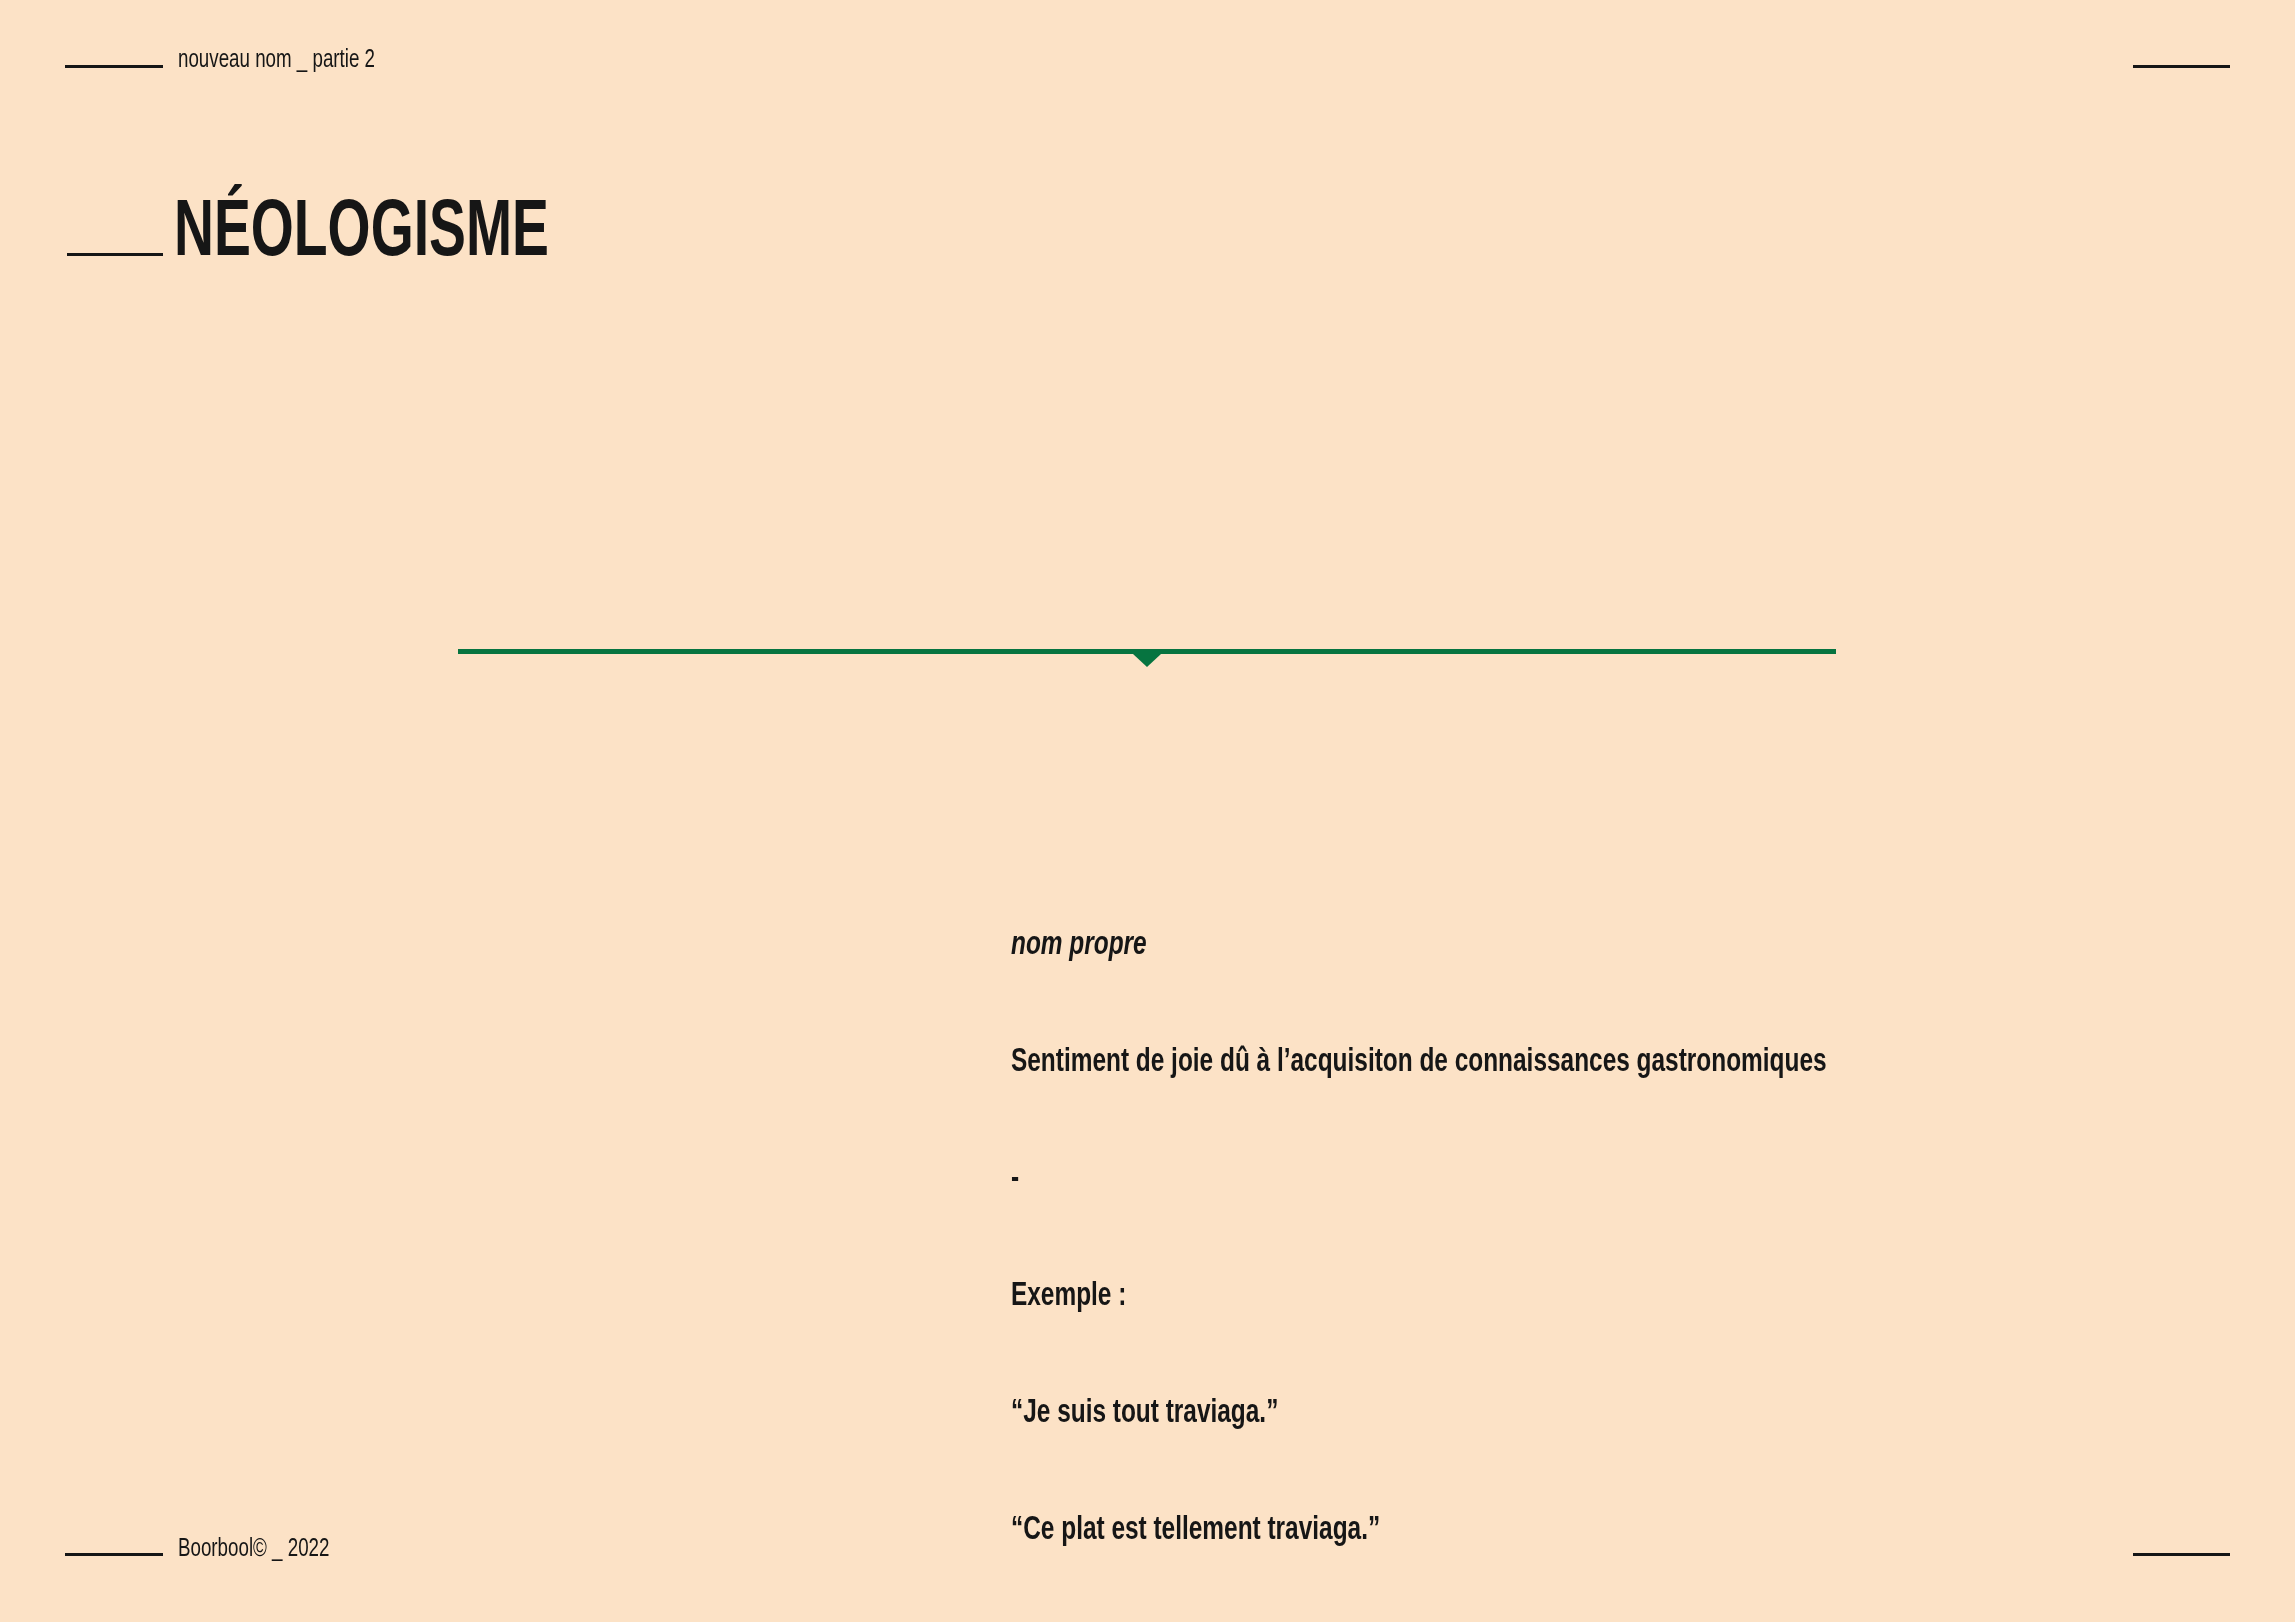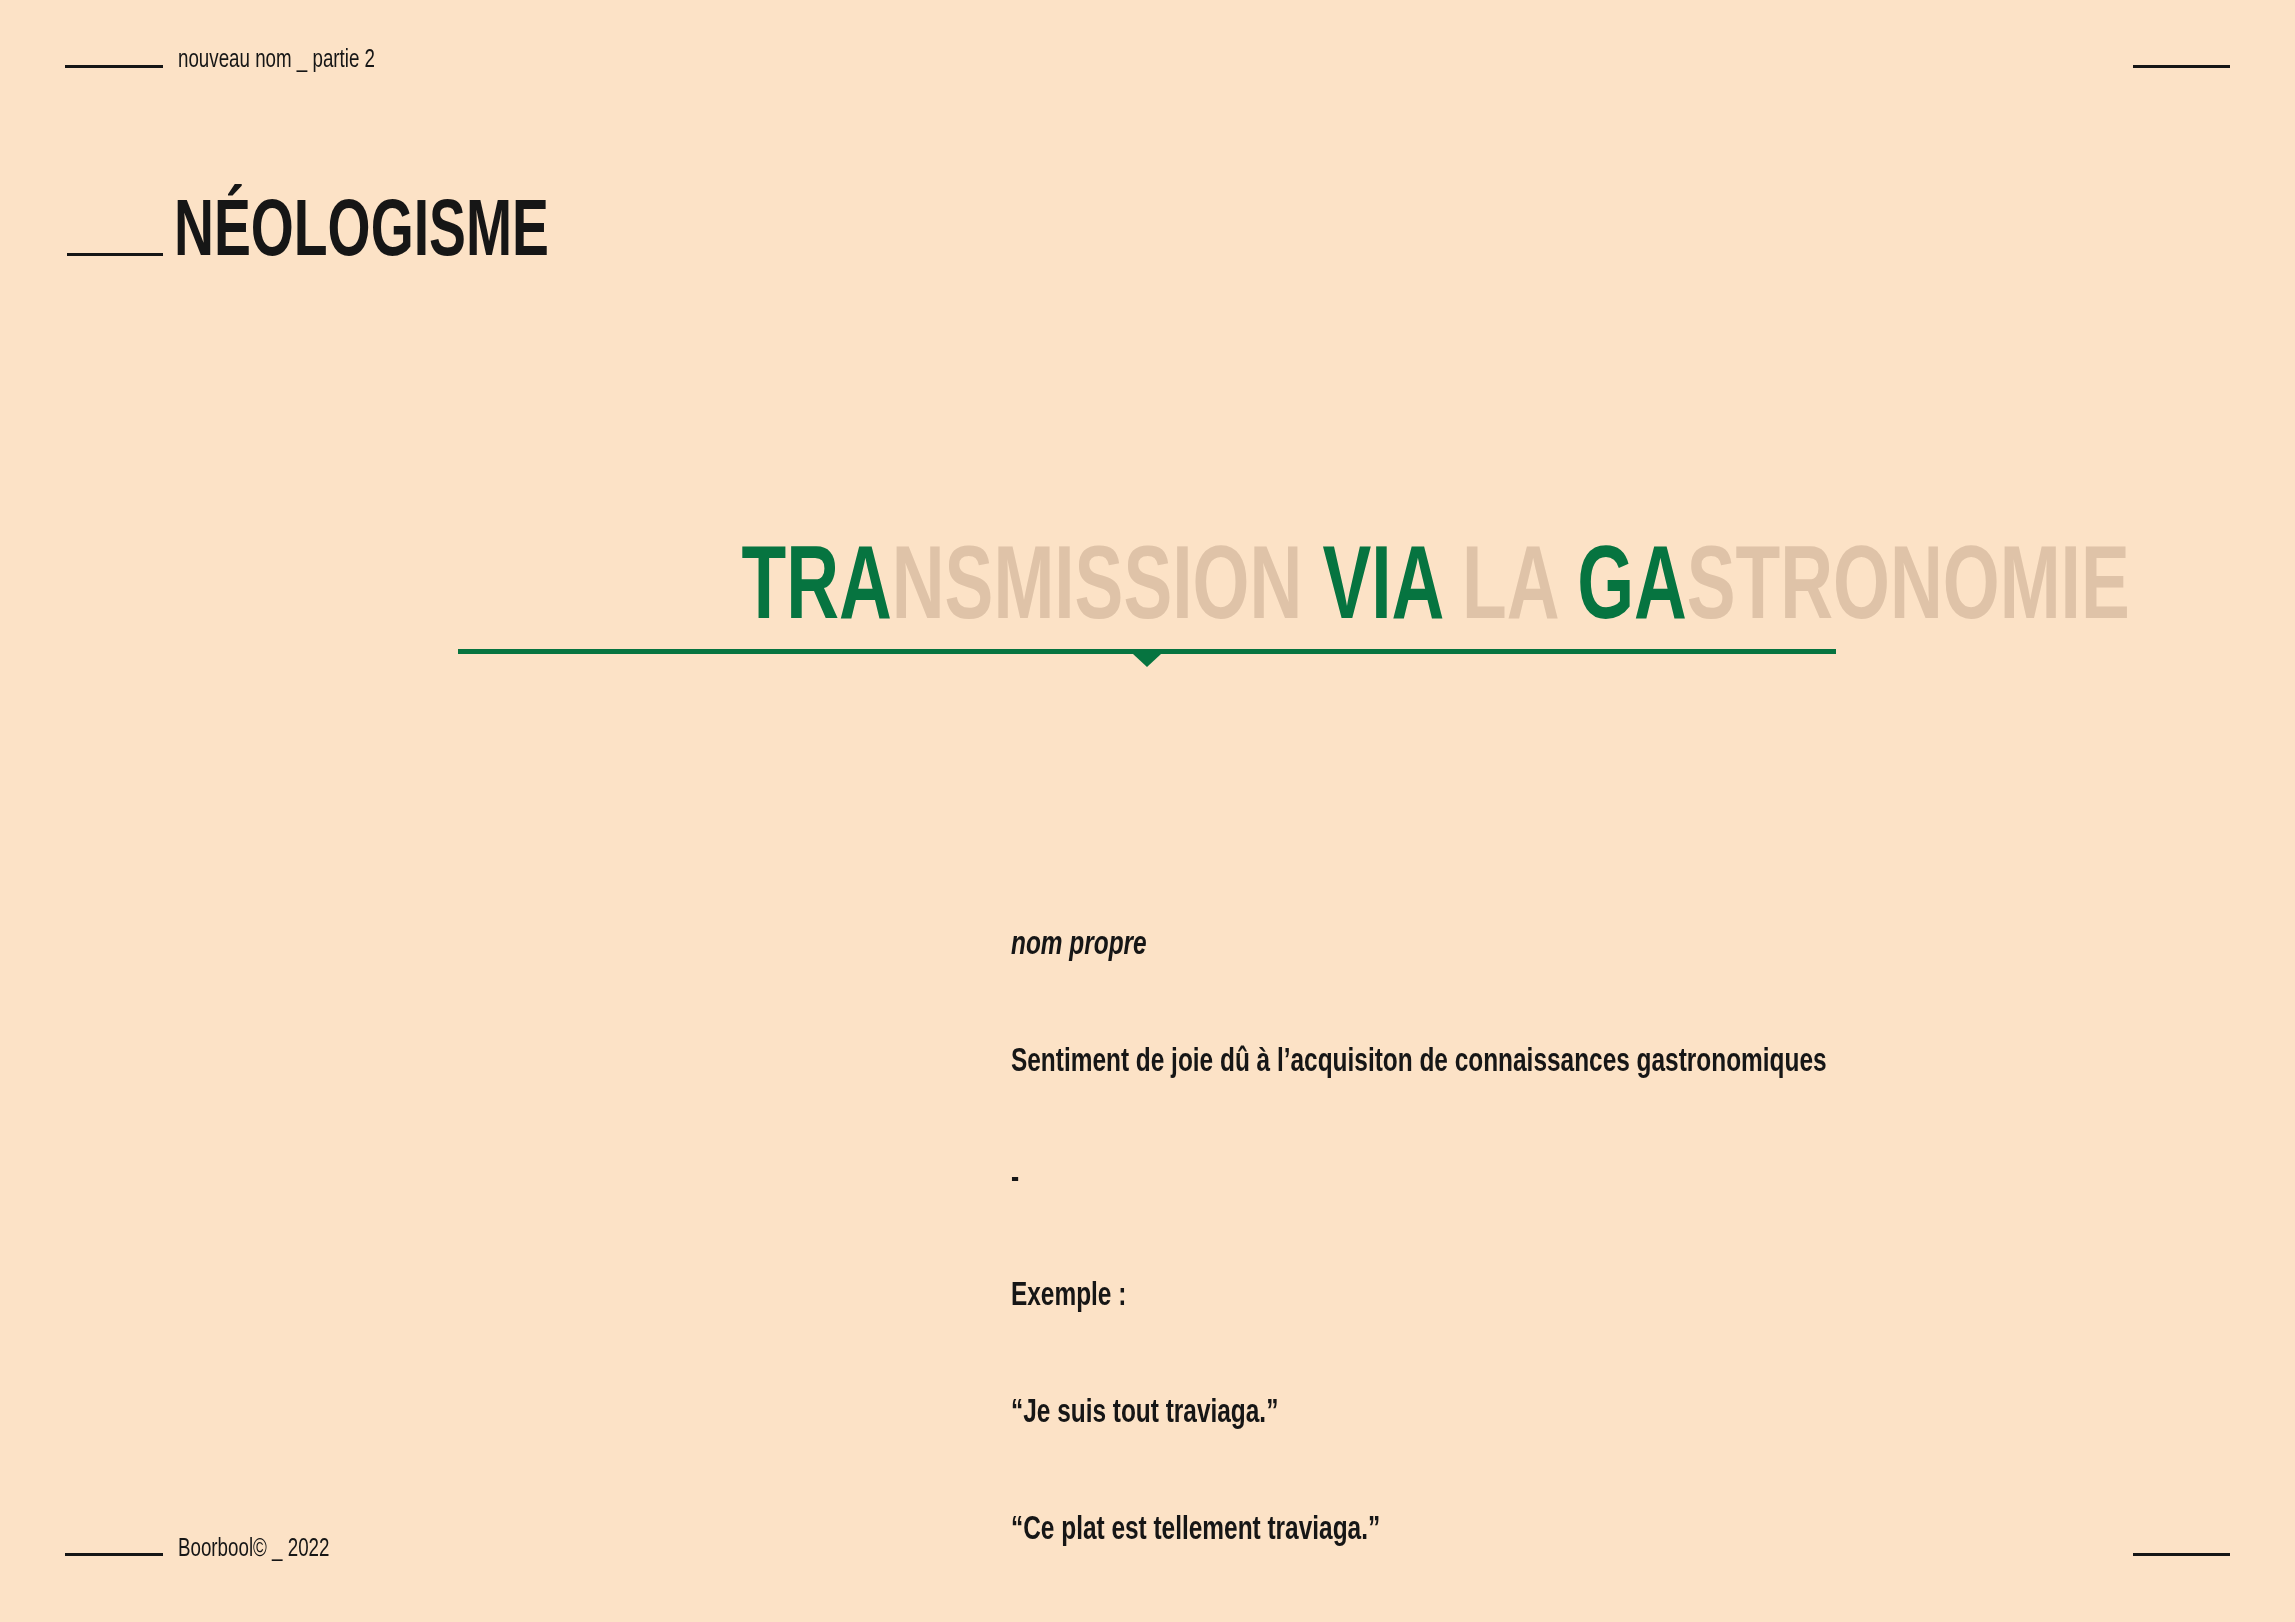--- a/index.html
+++ b/index.html
@@ -130,23 +130,20 @@
 
 <div class="page">
 
   <div class="rule rule-header-left"></div>
   <div class="small-label header-left-text">nouveau nom _ partie 2</div>
   <div class="rule rule-header-right"></div>
 
   <div class="rule rule-section"></div>
   <h2 class="section-title">NÉOLOGISME</h2>
 
-  <div class="center-band phrase-band">
-    <h1 class="phrase"><span class="accent">TRA</span><span class="muted">NSMISSION </span><span class="accent">VIA</span><span class="muted"> LA </span><span class="accent">GA</span><span class="muted">STRONOMIE</span></h1>
-  </div>
 
   <div class="green-rule"></div>
   <div class="pointer-down"></div>
 
 
   <div class="definition">
     <div class="pos">nom propre</div>
     <div>Sentiment de joie dû à l’acquisiton de connaissances gastronomiques</div>
     <div>-</div>
     <div>Exemple :</div>

